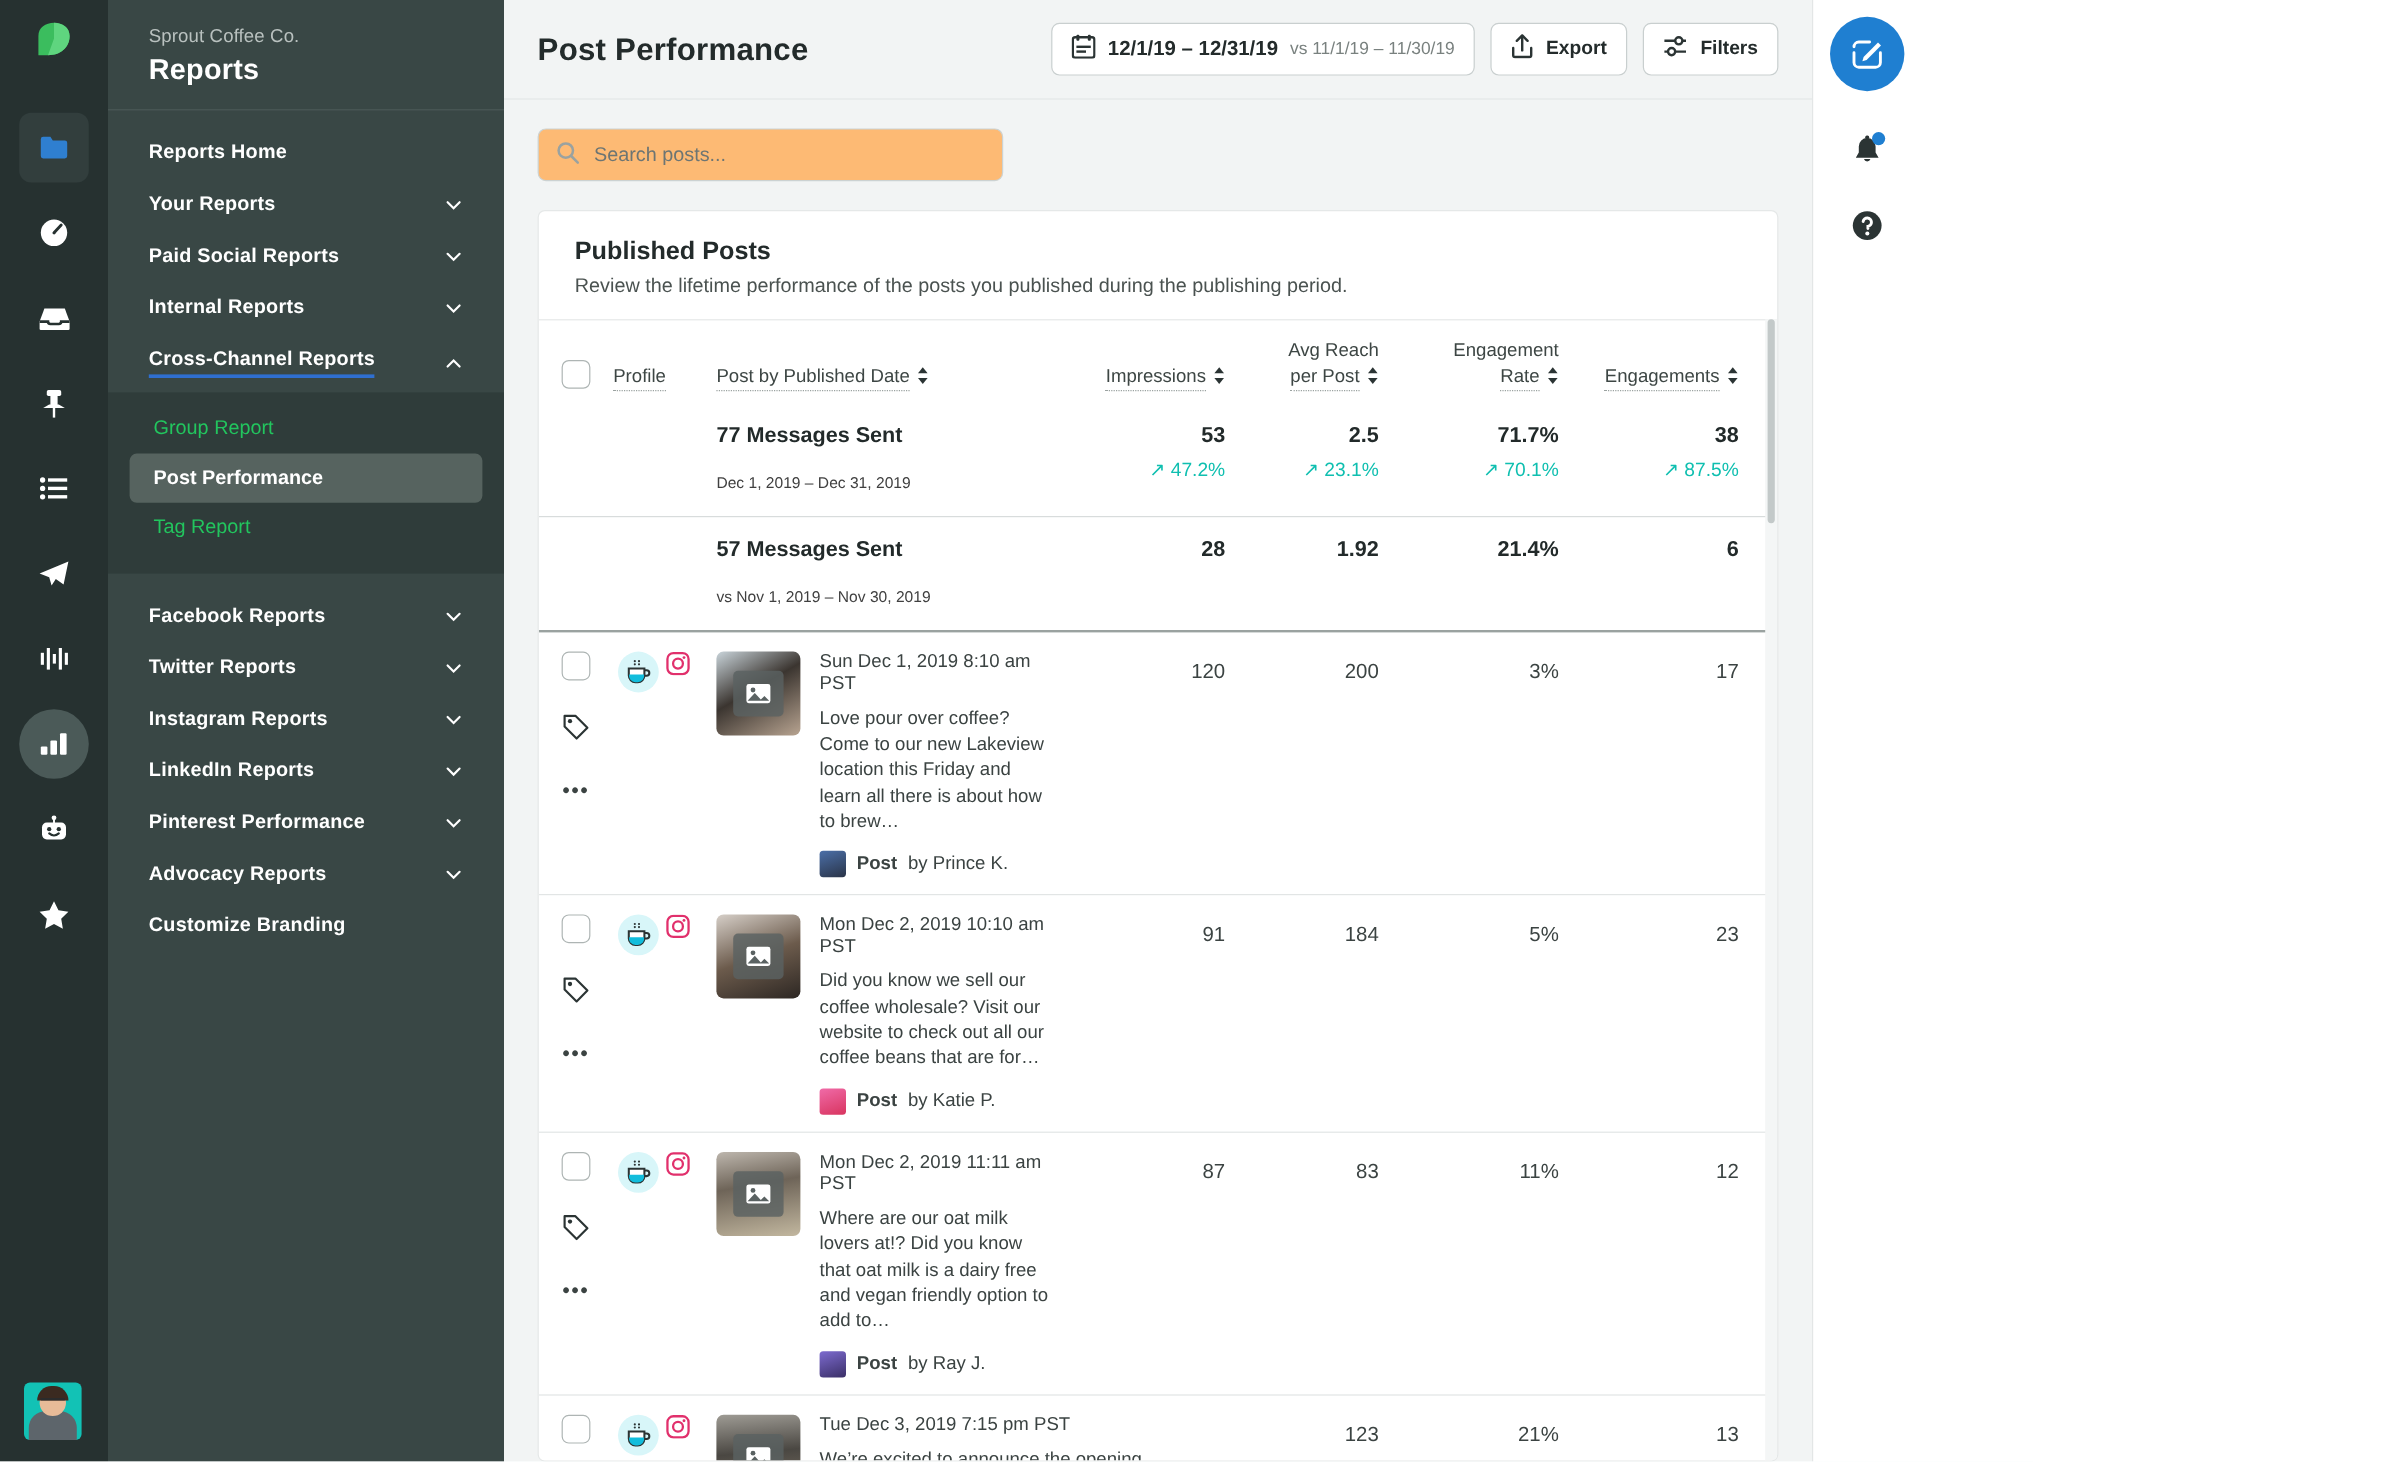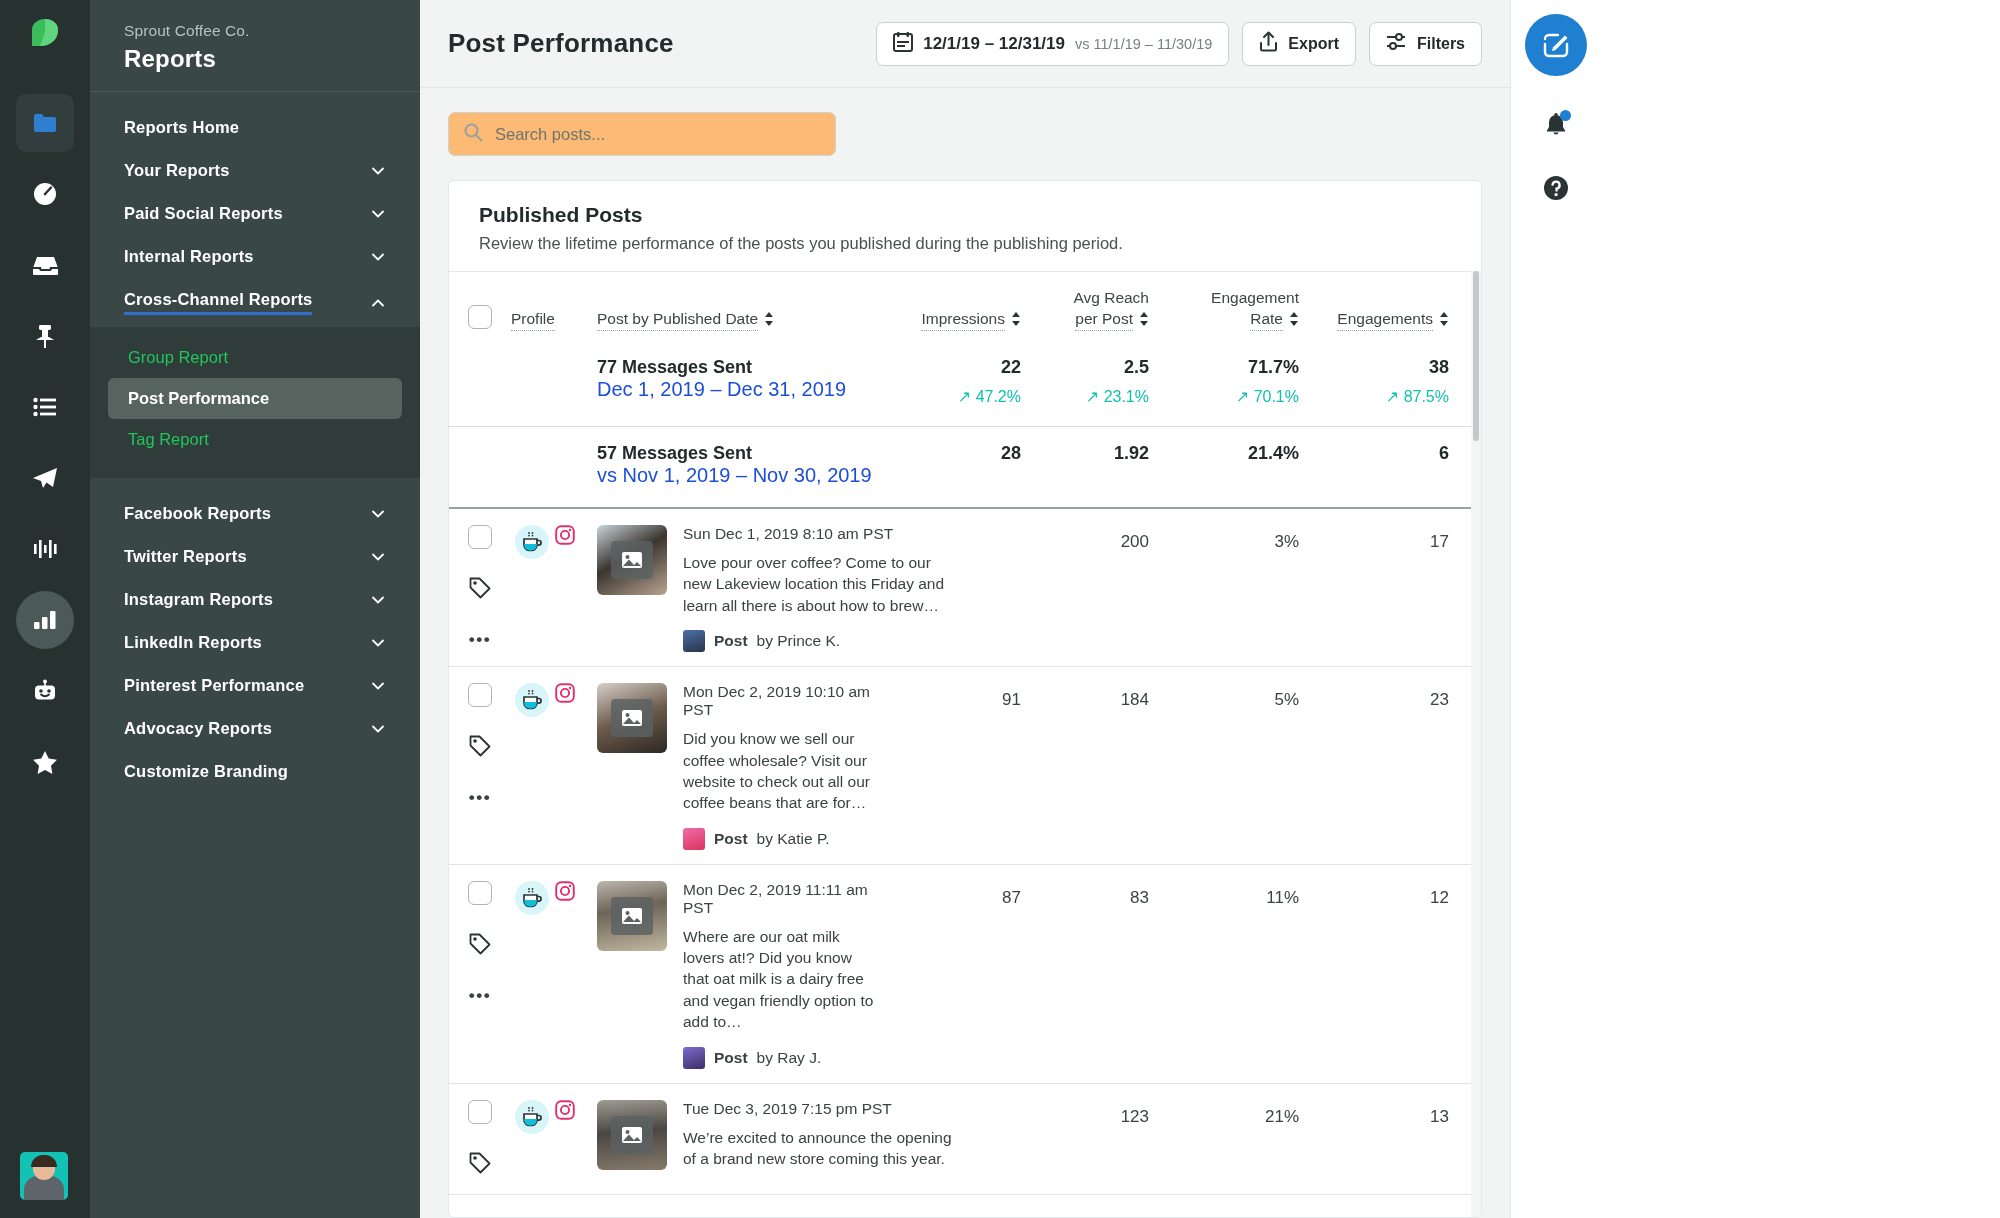--- a/index.html
+++ b/index.html
@@ -121,21 +121,21 @@
   .chk {
     width: 24px; height: 24px; border: 1.5px solid #aeb5b4; border-radius: 6px; background: #fff;
   }
   .rowwrap { overflow: hidden; position: relative; flex: 1 1 auto; min-height: 0;}
   .srow {
     display: flex; align-items: flex-start; padding: 16px 0 20px 0;
     border-bottom: 1px solid #d8dcdc;
   }
   .srow.second { border-bottom: 2px solid #9aa2a0; }
   .srow .big { font-size: 18px; font-weight: bold; color: #222a2a; }
-  .srow .sub { font-size: 20px; color: #1d4ed8; margin-top: 0; }
+  .srow .sub { font-size: 13px; color: #404040; margin-top: 22px; }
   .srow .num { font-size: 18px; font-weight: bold; color: #222a2a; }
   .srow .delta { font-size: 16px; color: #0fbfb0; margin-top: 9px; white-space: nowrap; }
 
   .prow { display: flex; border-bottom: 1px solid #e2e5e5; padding: 16px 0 14px 0; }
   .prow .c-check { flex-direction: column; align-items: center; justify-content: flex-start; gap: 28px; }
   .prow .c-prof { display: flex; align-items: flex-start; gap: 6px; padding-left: 4px; }
   .prow .num { font-size: 17px; color: #3b4342; padding-top: 7px; }
 
   .avatar-coffee {
     width: 34px; height: 34px; border-radius: 50%; background: #d8f6f9;
@@ -480,21 +480,21 @@
         <div class="rowwrap">
 
           <div class="srow">
             <div class="c-check"></div>
             <div class="c-prof"></div>
             <div class="c-post">
               <div class="big">77 Messages Sent</div>
               <div class="sub">Dec 1, 2019 – Dec 31, 2019</div>
             </div>
             <div class="c-m">
-              <div class="num">22</div>
+              <div class="num">53</div>
               <div class="delta"><span>↗</span> <span>47.2%</span></div>
             </div>
             <div class="c-m">
               <div class="num">2.5</div>
               <div class="delta"><span>↗</span> <span>23.1%</span></div>
             </div>
             <div class="c-m wide">
               <div class="num">71.7%</div>
               <div class="delta"><span>↗</span> <span>70.1%</span></div>
             </div>
@@ -572,20 +572,23 @@
                   <div class="post-copy">Love pour over coffee? Come to our new Lakeview location this Friday and learn all there is about how to brew…</div>
                   <div class="post-auth">
                     <span class="pa" style="background:linear-gradient(160deg,#4b6fa8,#2a3448);"></span>
                     <b>Post</b>
                     <span>by Prince K.</span>
                   </div>
                 </div>
               </div>
             </div>
             <div class="c-m">
+                <div class="num">120</div>
+              </div>
+            <div class="c-m">
                 <div class="num">200</div>
               </div>
             <div class="c-m wide">
                 <div class="num">3%</div>
               </div>
             <div class="c-m wide">
                 <div class="num">17</div>
               </div>
             <div class="c-pad"></div>
           </div>

